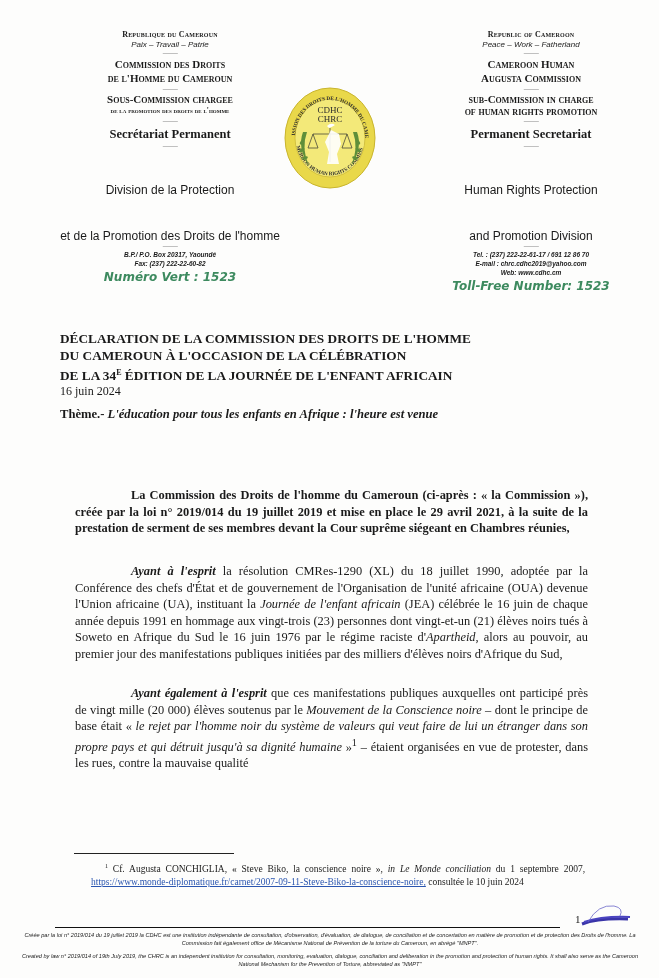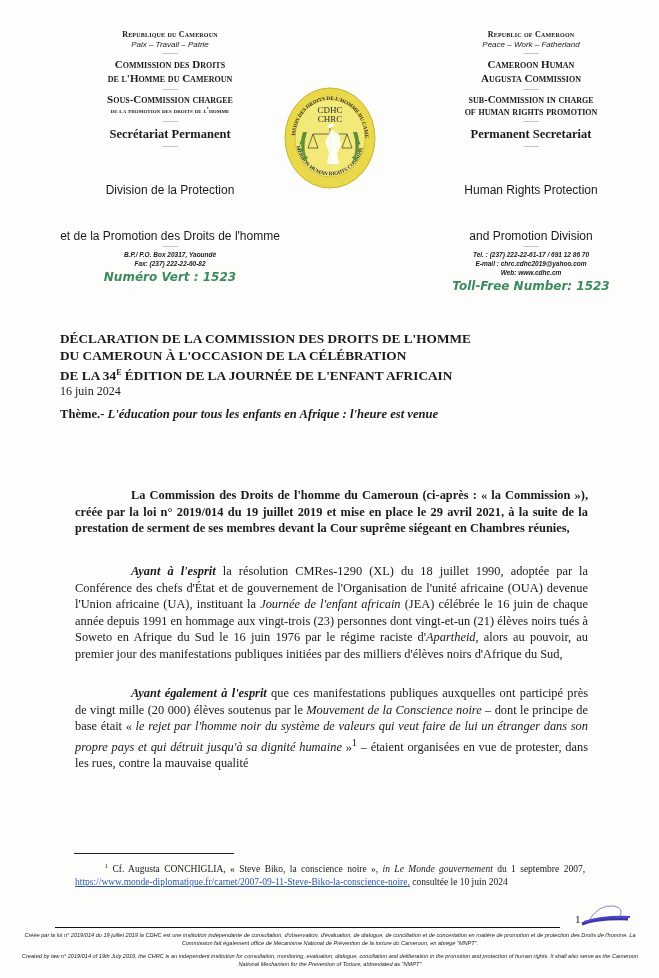--- a/index.html
+++ b/index.html
@@ -32,21 +32,21 @@
   .theme i { font-style: italic; font-weight: bold; }
 
   .body-text { position: absolute; left: 75px; width: 513px; font-size: 12.4px; line-height: 16.5px; text-align: justify; }
   .p1 { top: 487px; font-weight: bold; text-indent: 56px; }
   .p2 { top: 563px; text-indent: 56px; }
   .p3 { top: 685px; text-indent: 56px; }
   .lead { font-weight: bold; font-style: italic; }
 
   .fn-rule { position: absolute; left: 74px; top: 853px; width: 160px; border-top: 1px solid #222; }
   .footnote { position: absolute; left: 75px; top: 860px; width: 510px; font-size: 9.5px; line-height: 13px; text-align: justify; text-indent: 30px; }
-  .footnote a { color: #2b56b0; text-decoration: underline; }
+  .footnote a { color: #2b56b0; text-decoration: underline; margin-left: 16px; }
   .footnote sup { font-size: 6px; }
 
   .page-num { position: absolute; left: 575px; top: 913px; font-size: 11px; }
   .sig { position: absolute; left: 578px; top: 900px; width: 60px; height: 30px; }
 
   .foot-rule { position: absolute; left: 55px; top: 927px; width: 505px; border-top: 1.5px solid #111; }
   .foot { position: absolute; left: 20px; width: 620px; text-align: center; font-family: "Liberation Sans", sans-serif; font-style: italic; font-size: 5.6px; line-height: 8px; color: #222; }
   .foot-fr { top: 931px; }
   .foot-en { top: 952px; }
 </style>
@@ -137,21 +137,21 @@
   <div class="theme"><b>Thème.- </b><i>L'éducation pour tous les enfants en Afrique : l'heure est venue</i></div>
 </div>
 
 <div class="body-text p1">La Commission des Droits de l'homme du Cameroun (ci-après : « la Commission »), créée par la loi n° 2019/014 du 19 juillet 2019 et mise en place le 29 avril 2021, à la suite de la prestation de serment de ses membres devant la Cour suprême siégeant en Chambres réunies,</div>
 
 <div class="body-text p2"><span class="lead">Ayant à l'esprit</span><span> la résolution CMRes-1290 (XL) du 18 juillet 1990, adoptée par la Conférence des chefs d'État et de gouvernement de l'Organisation de l'unité africaine (OUA) devenue l'Union africaine (UA), instituant la </span><i>Journée de l'enfant africain</i><span> (JEA) célébrée le 16 juin de chaque année depuis 1991 en hommage aux vingt-trois (23) personnes dont vingt-et-un (21) élèves noirs tués à Soweto en Afrique du Sud le 16 juin 1976 par le régime raciste d'</span><i>Apartheid</i><span>, alors au pouvoir, au premier jour des manifestations publiques initiées par des milliers d'élèves noirs d'Afrique du Sud,</span></div>
 
 <div class="body-text p3"><span class="lead">Ayant également à l'esprit</span><span> que ces manifestations publiques auxquelles ont participé près de vingt mille (20 000) élèves soutenus par le </span><i>Mouvement de la Conscience noire</i><span> – dont le principe de base était « </span><i>le rejet par l'homme noir du système de valeurs qui veut faire de lui un étranger dans son propre pays et qui détruit jusqu'à sa dignité humaine</i><span> »</span><sup>1</sup><span> – étaient organisées en vue de protester, dans les rues, contre la mauvaise qualité</span></div>
 
 <div class="fn-rule"></div>
-<div class="footnote"><sup>1</sup><span> Cf. Augusta CONCHIGLIA, « Steve Biko, la conscience noire », </span><i>in Le Monde gouvernement</i><span> du 1 septembre 2007, </span><a>https://www.monde-diplomatique.fr/carnet/2007-09-11-Steve-Biko-la-conscience-noire,</a><span> consultée le 10 juin 2024</span></div>
+<div class="footnote"><sup>1</sup><span> Cf. Augusta CONCHIGLIA, « Steve Biko, la conscience noire », </span><i>in Le Monde conciliation</i><span> du 1 septembre 2007, </span><a>https://www.monde-diplomatique.fr/carnet/2007-09-11-Steve-Biko-la-conscience-noire,</a><span> consultée le 10 juin 2024</span></div>
 
 <div class="page-num">1</div>
 <svg class="sig" viewBox="0 0 60 30">
   <path d="M4,24 Q20,18 50,19" stroke="#3a35a8" stroke-width="3" fill="none"></path>
   <path d="M6,22 Q24,16 52,17" stroke="#4a44c0" stroke-width="2" fill="none"></path>
   <path d="M10,22 Q20,4 36,6 Q46,8 42,16" stroke="#6a66c8" stroke-width="0.8" fill="none"></path>
 </svg>
 
 <div class="foot-rule"></div>
 <div class="foot foot-fr">Créée par la loi n° 2019/014 du 19 juillet 2019 la CDHC est une institution indépendante de consultation, d'observation, d'évaluation, de dialogue, de conciliation et de concertation en matière de promotion et de protection des Droits de l'homme. La Commission fait également office de Mécanisme National de Prévention de la torture du Cameroun, en abrégé "MNPT".</div>

